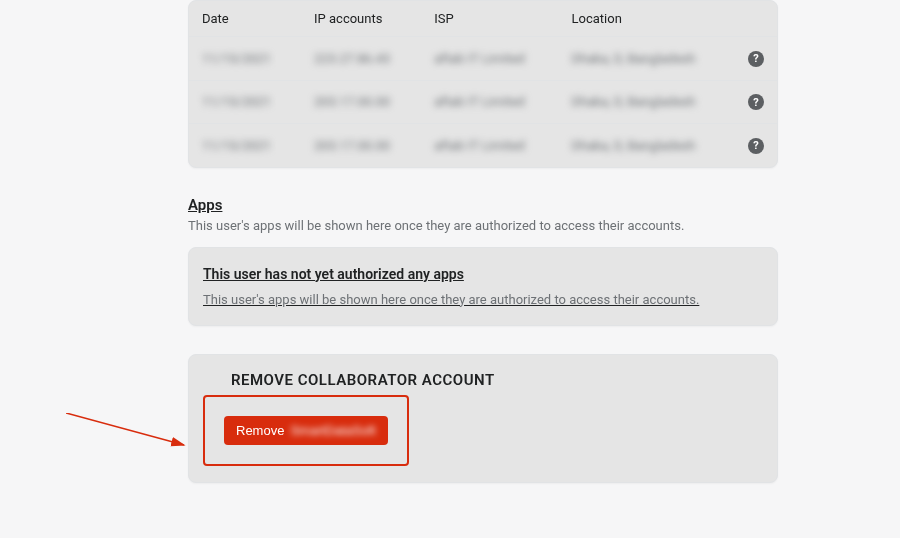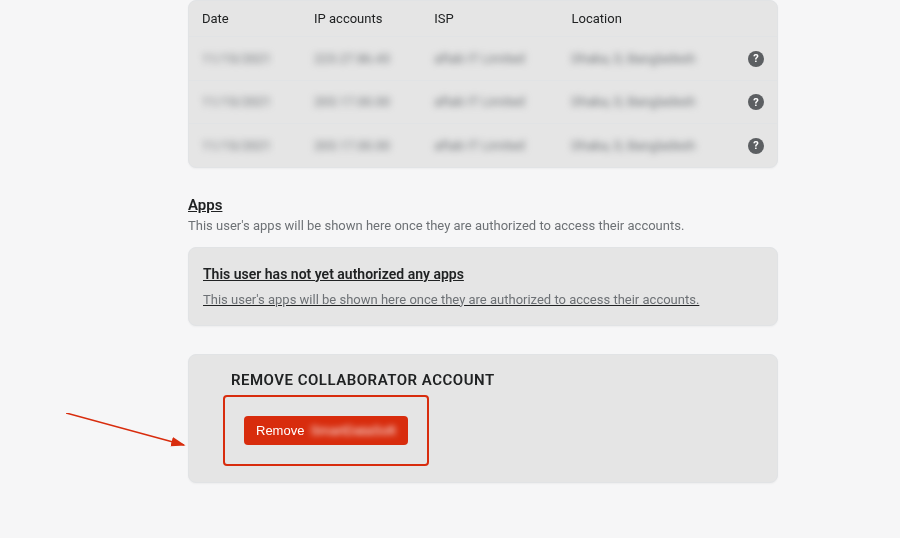--- a/index.html
+++ b/index.html
@@ -58,21 +58,20 @@
   .collab-heading {
     font-size: 15px; font-weight: 600; letter-spacing: 0.5px;
     text-transform: uppercase; color: #202223; margin-bottom: 6px; padding-left: 28px;
   }
   .collab-desc { font-size: 13px; color: #6d7175; margin-bottom: 12px; }
   .remove-outline {
     display: inline-block;
     border: 2px solid #d82c0d;
     border-radius: 4px;
     padding: 19px;
-    margin-left: 20px;
   }
   .remove-btn {
     background: #d82c0d;
     color: #fff;
     border: none;
     border-radius: 4px;
     padding: 7px 12px;
     font-size: 13px;
     cursor: pointer;
     display: inline-flex;

